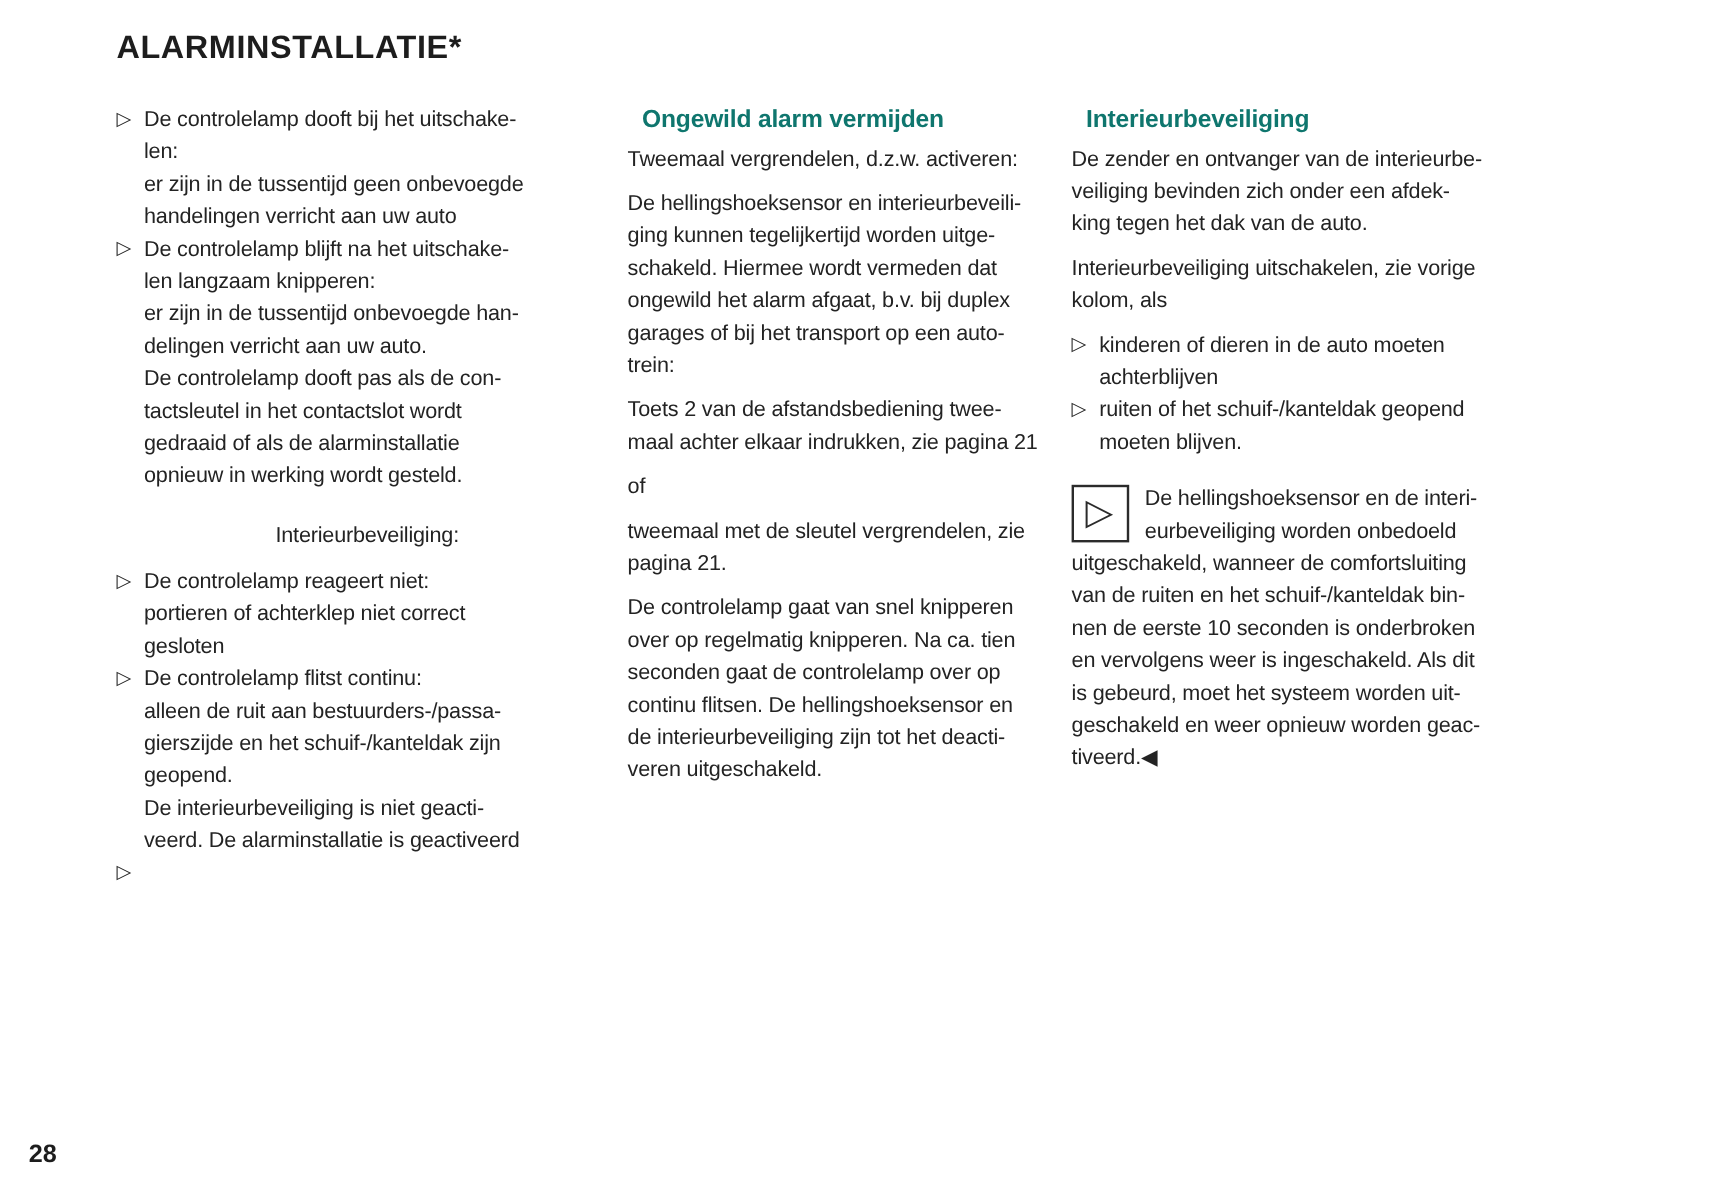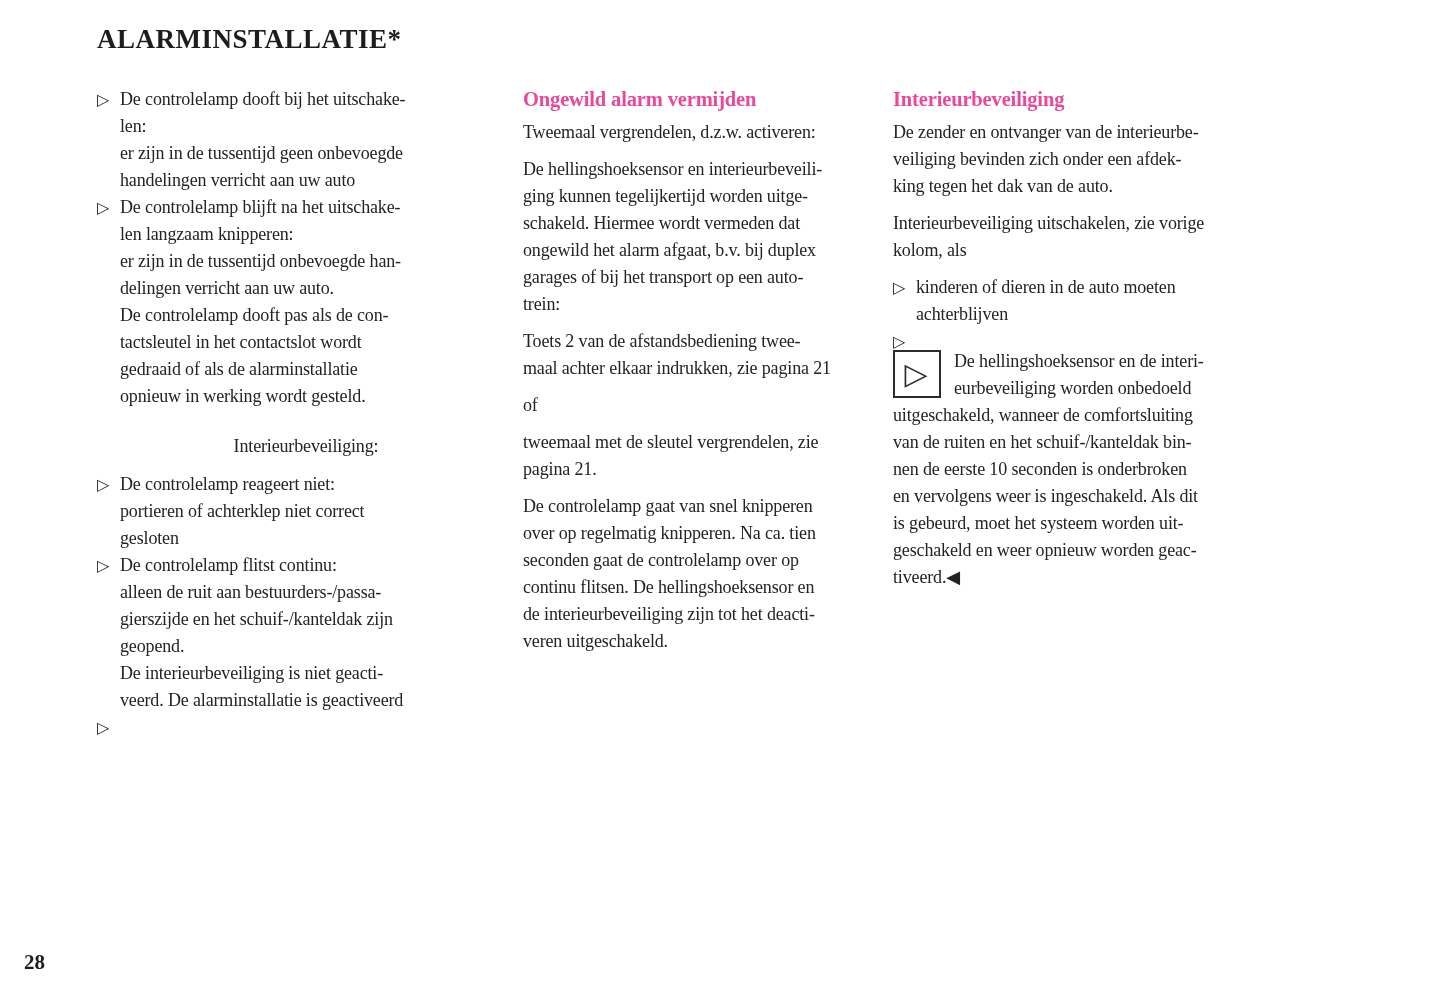--- a/index.html
+++ b/index.html
@@ -1,21 +1,21 @@
 <!DOCTYPE html>
 <html lang="nl"><head>
 <meta charset="utf-8">
 <style>
   html, body { margin: 0; padding: 0; background: #ffffff; }
   .page {
     position: relative;
     width: 1445px;
     height: 998px;
     background: #ffffff;
-    font-family: Liberation Serif, serif;
+    font-family: Liberation Sans, sans-serif;
     color: #232323;
     overflow: hidden;
     border-radius: 15px;
   }
   .page-title {
     position: absolute;
     left: 97px;
     top: 24px;
     margin: 0;
     font-size: 27px;
@@ -28,25 +28,25 @@
     top: 86px;
     width: 418px;
     font-size: 18px;
     line-height: 27px;
     letter-spacing: -0.15px;
   }
   .col-1 { left: 97px; }
   .col-2 { left: 523px; }
   .col-3 { left: 893px; width: 416px; }
   .col-heading {
-    margin: 0 0 6px 0;
+    margin: 0 0 6px 12px;
     font-size: 20.5px;
     font-weight: bold;
     line-height: 27px;
-    color: #ec4899;
+    color: #0f766e;
   }
   .para {
     margin: 0 0 10px 0;
     white-space: pre-line;
   }
   .bullet-list {
     list-style: none;
     margin: 0;
     padding: 0;
   }
@@ -177,20 +177,22 @@
     <p class="para">Interieurbeveiliging uitschakelen, zie vorige
 kolom, als</p>
     <ul class="bullet-list">
       <li>
         <span class="bullet-glyph">▷</span>
         <span class="bullet-text">kinderen of dieren in de auto moeten
 achterblijven</span>
       </li>
       <li>
         <span class="bullet-glyph">▷</span>
+        <span class="bullet-text">ruiten of het schuif-/kanteldak geopend
+moeten blijven.</span>
       </li>
     </ul>
     <div class="note">
       <span class="note-icon">
         <span class="note-icon-glyph">▷</span>
       </span>
       <span class="note-text">De hellingshoeksensor en de interi-
 eurbeveiliging worden onbedoeld
 uitgeschakeld, wanneer de comfortsluiting
 van de ruiten en het schuif-/kanteldak bin-

